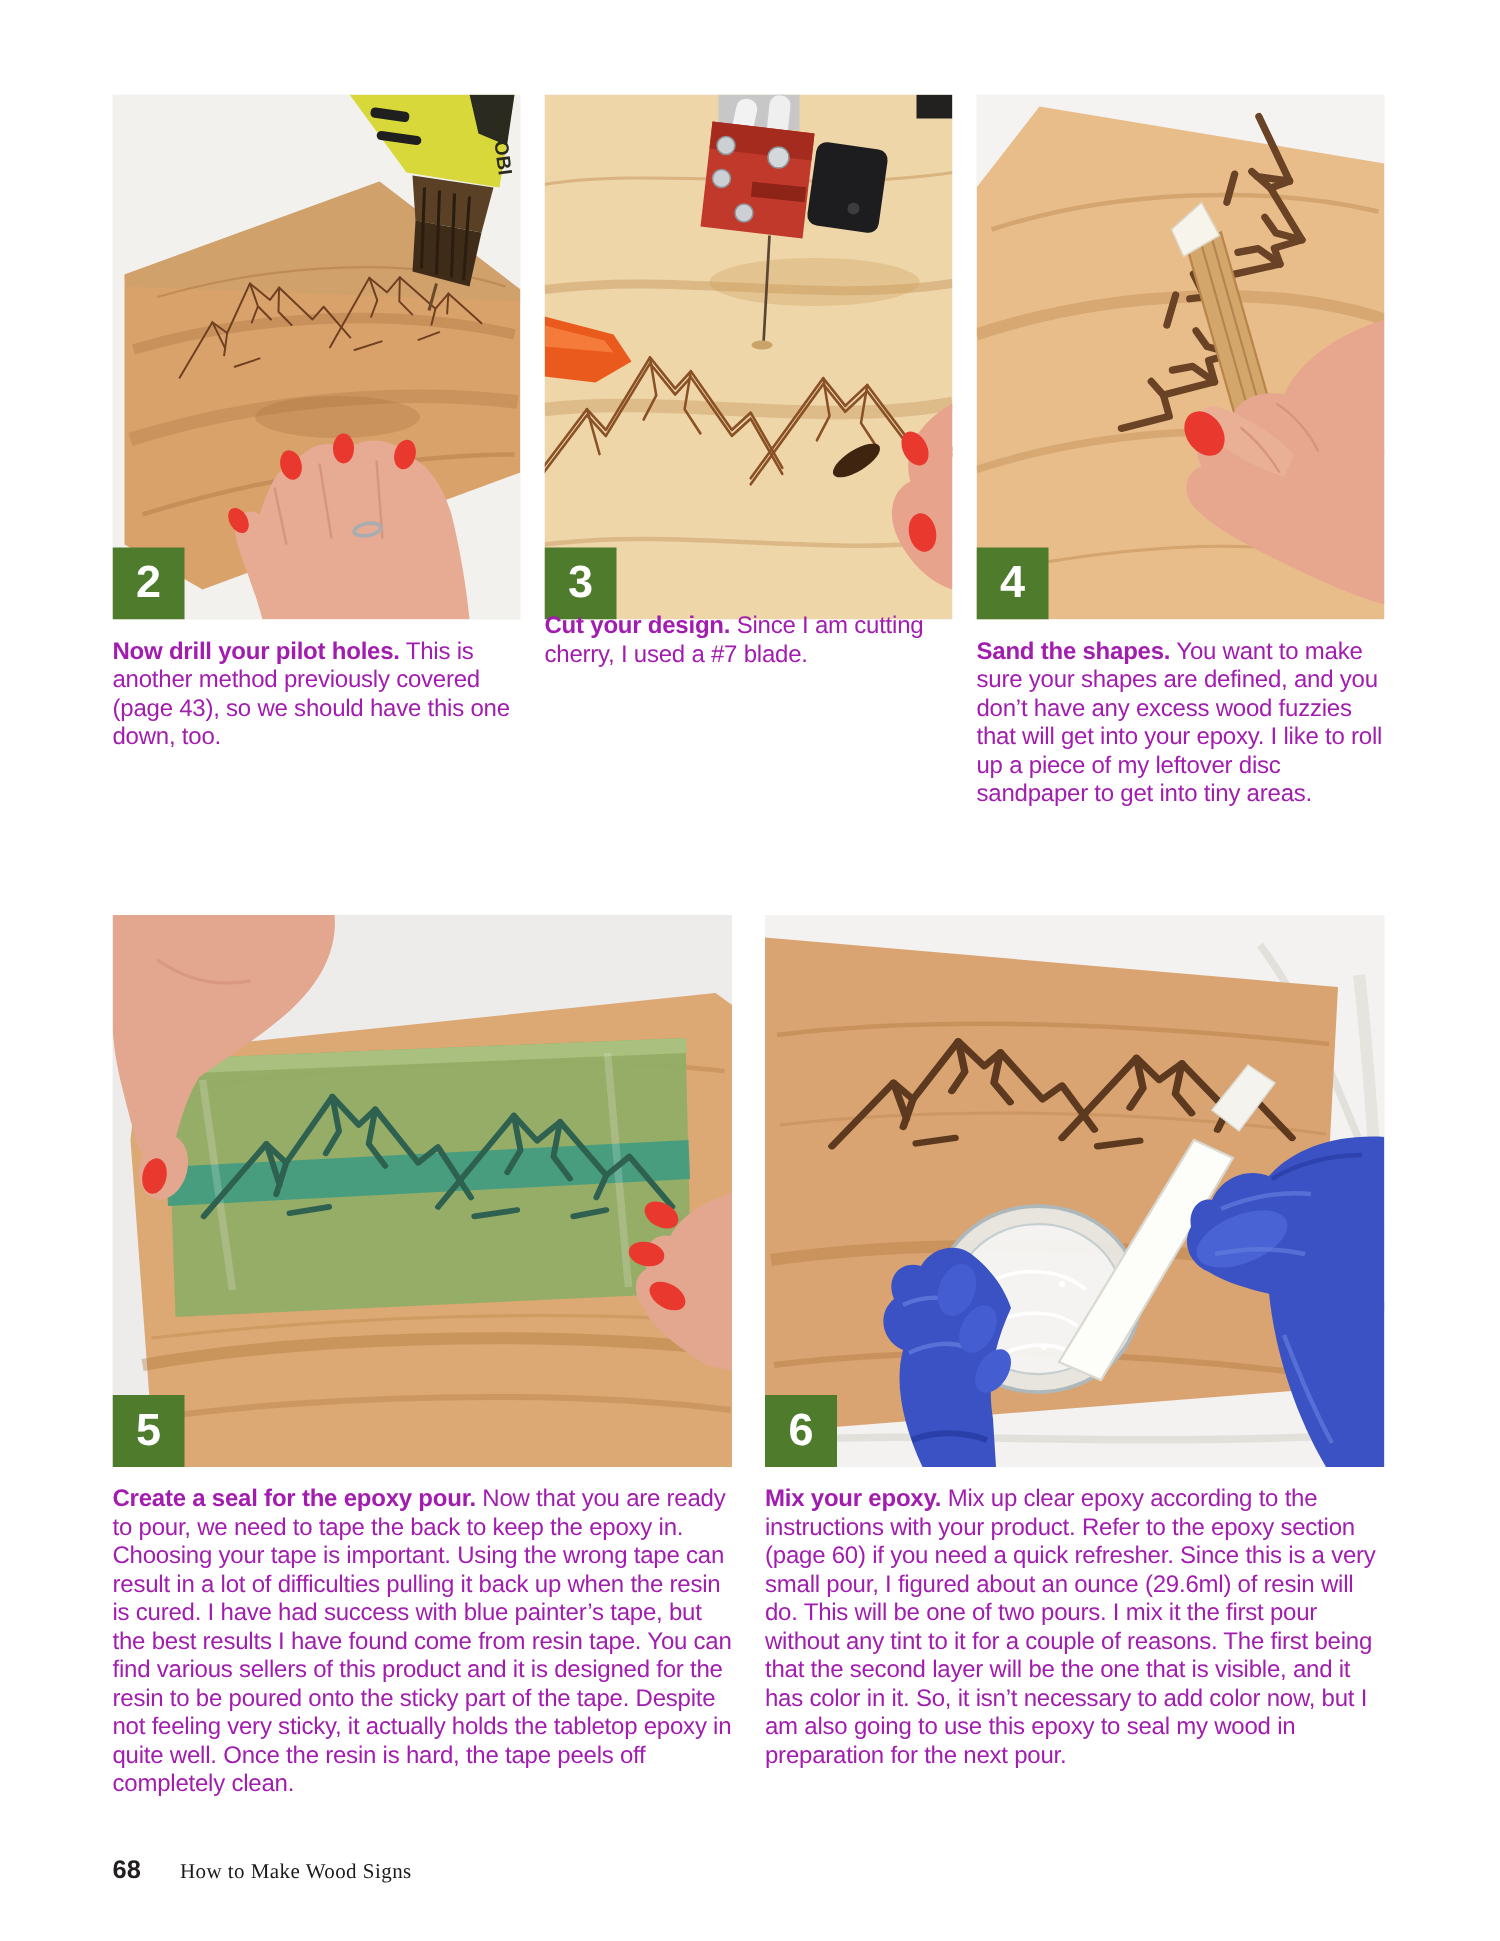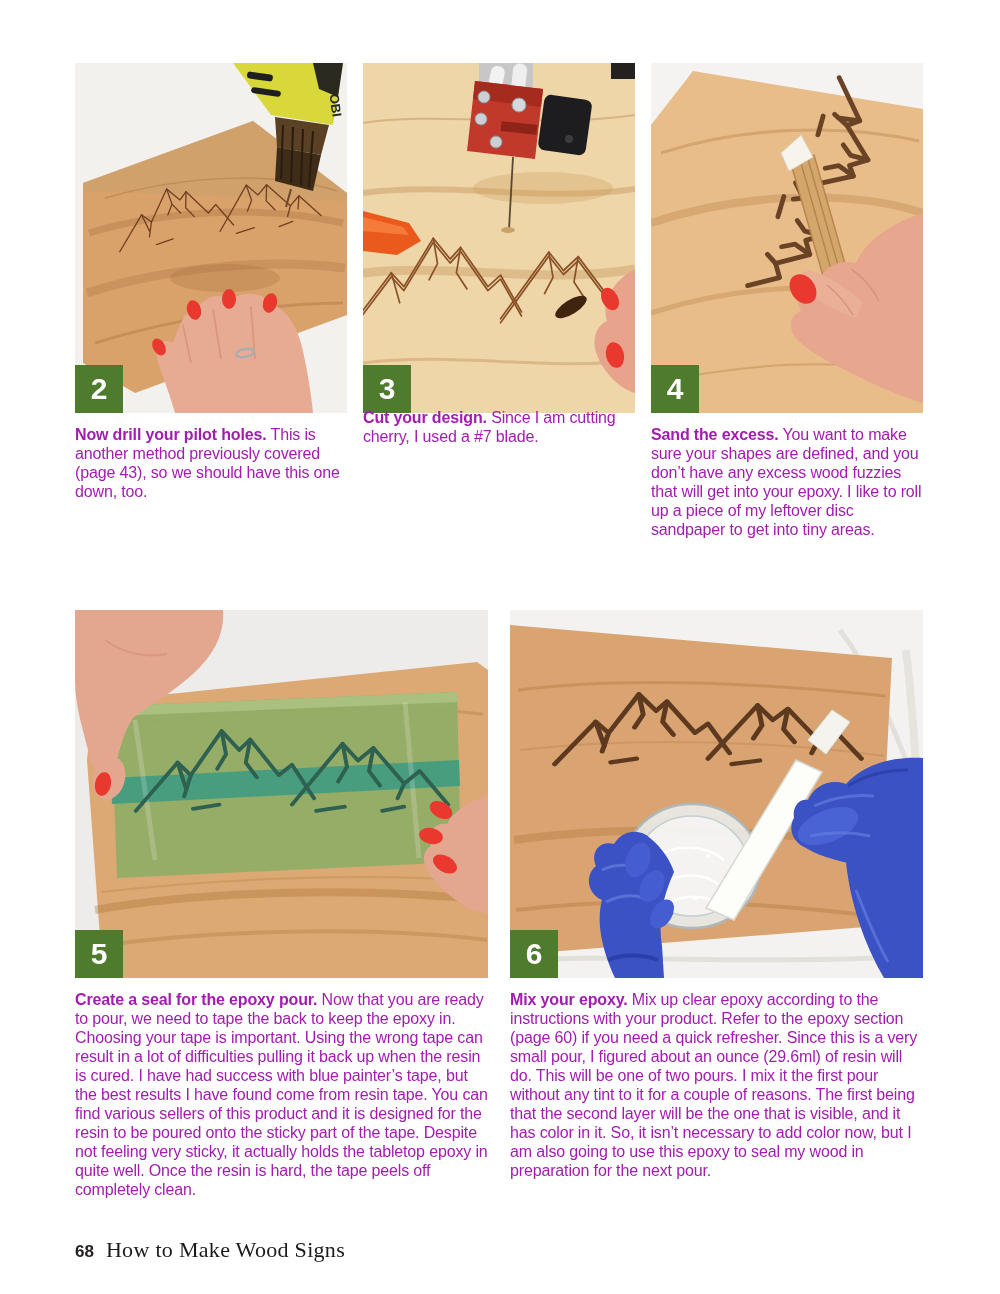--- a/index.html
+++ b/index.html
@@ -13,24 +13,24 @@
     position:absolute;left:0;bottom:0;width:48px;height:48px;background:#4e7b2c;
     display:flex;align-items:center;justify-content:center;
     color:#ffffff;font-weight:bold;font-size:30px;line-height:1;
   }
   .caption{
     position:absolute;font-size:16px;line-height:19px;letter-spacing:-0.15px;
     color:#a21caf;margin:0;
   }
   .caption strong{font-weight:bold;}
   .footer{
-    position:absolute;left:75px;top:1237px;display:flex;align-items:baseline;gap:12px;
+    position:absolute;left:75px;top:1237px;display:flex;align-items:baseline;gap:26px;
   }
   .footer .pagenum{font-weight:bold;font-size:17px;color:#231f20;}
-  .footer .booktitle{font-family:"Liberation Serif", serif;font-size:22px;color:#1a1a1a;letter-spacing:0.3px;}
+  .footer .booktitle{font-family:"Liberation Serif", serif;font-size:14px;color:#1a1a1a;letter-spacing:0.3px;}
 </style>
 </head>
 <body>
 
 <div class="page">
 
   <figure class="photo" style="left:75px;top:63px;width:272px;height:350px;margin:0;">
     <svg width="272" height="350" viewBox="0 0 272 350">
       <rect x="0" y="0" width="272" height="350" fill="#f2f1ee"></rect>
       <g>
@@ -255,21 +255,21 @@
     </svg>
     <div class="badge">
         <span>6</span>
       </div>
   </figure>
 
   <p class="caption" style="left:75px;top:425px;width:272px;"><strong>Now drill your pilot holes.</strong> <span>This is another method previously covered (page 43), so we should have this one down, too.</span></p>
 
   <p class="caption" style="left:363px;top:408px;width:272px;"><strong>Cut your design.</strong> <span>Since I am cutting cherry, I used a #7 blade.</span></p>
 
-  <p class="caption" style="left:651px;top:425px;width:272px;"><strong>Sand the excess.</strong> <span>You want to make sure your shapes are defined, and you don’t have any excess wood fuzzies that will get into your epoxy. I like to roll up a piece of my leftover disc sandpaper to get into tiny areas.</span></p>
+  <p class="caption" style="left:651px;top:425px;width:272px;"><strong>Sand the shapes.</strong> <span>You want to make sure your shapes are defined, and you don’t have any excess wood fuzzies that will get into your epoxy. I like to roll up a piece of my leftover disc sandpaper to get into tiny areas.</span></p>
 
   <p class="caption" style="left:75px;top:990px;width:413px;"><strong>Create a seal for the epoxy pour.</strong> <span>Now that you are ready to pour, we need to tape the back to keep the epoxy in. Choosing your tape is important. Using the wrong tape can result in a lot of difficulties pulling it back up when the resin is cured. I have had success with blue painter’s tape, but the best results I have found come from resin tape. You can find various sellers of this product and it is designed for the resin to be poured onto the sticky part of the tape. Despite not feeling very sticky, it actually holds the tabletop epoxy in quite well. Once the resin is hard, the tape peels off completely clean.</span></p>
 
   <p class="caption" style="left:510px;top:990px;width:413px;"><strong>Mix your epoxy.</strong> <span>Mix up clear epoxy according to the instructions with your product. Refer to the epoxy section (page 60) if you need a quick refresher. Since this is a very small pour, I figured about an ounce (29.6ml) of resin will do. This will be one of two pours. I mix it the first pour without any tint to it for a couple of reasons. The first being that the second layer will be the one that is visible, and it has color in it. So, it isn’t necessary to add color now, but I am also going to use this epoxy to seal my wood in preparation for the next pour.</span></p>
 
   <div class="footer">
     <span class="pagenum">68</span>
     <span class="booktitle">How to Make Wood Signs</span>
   </div>
 

